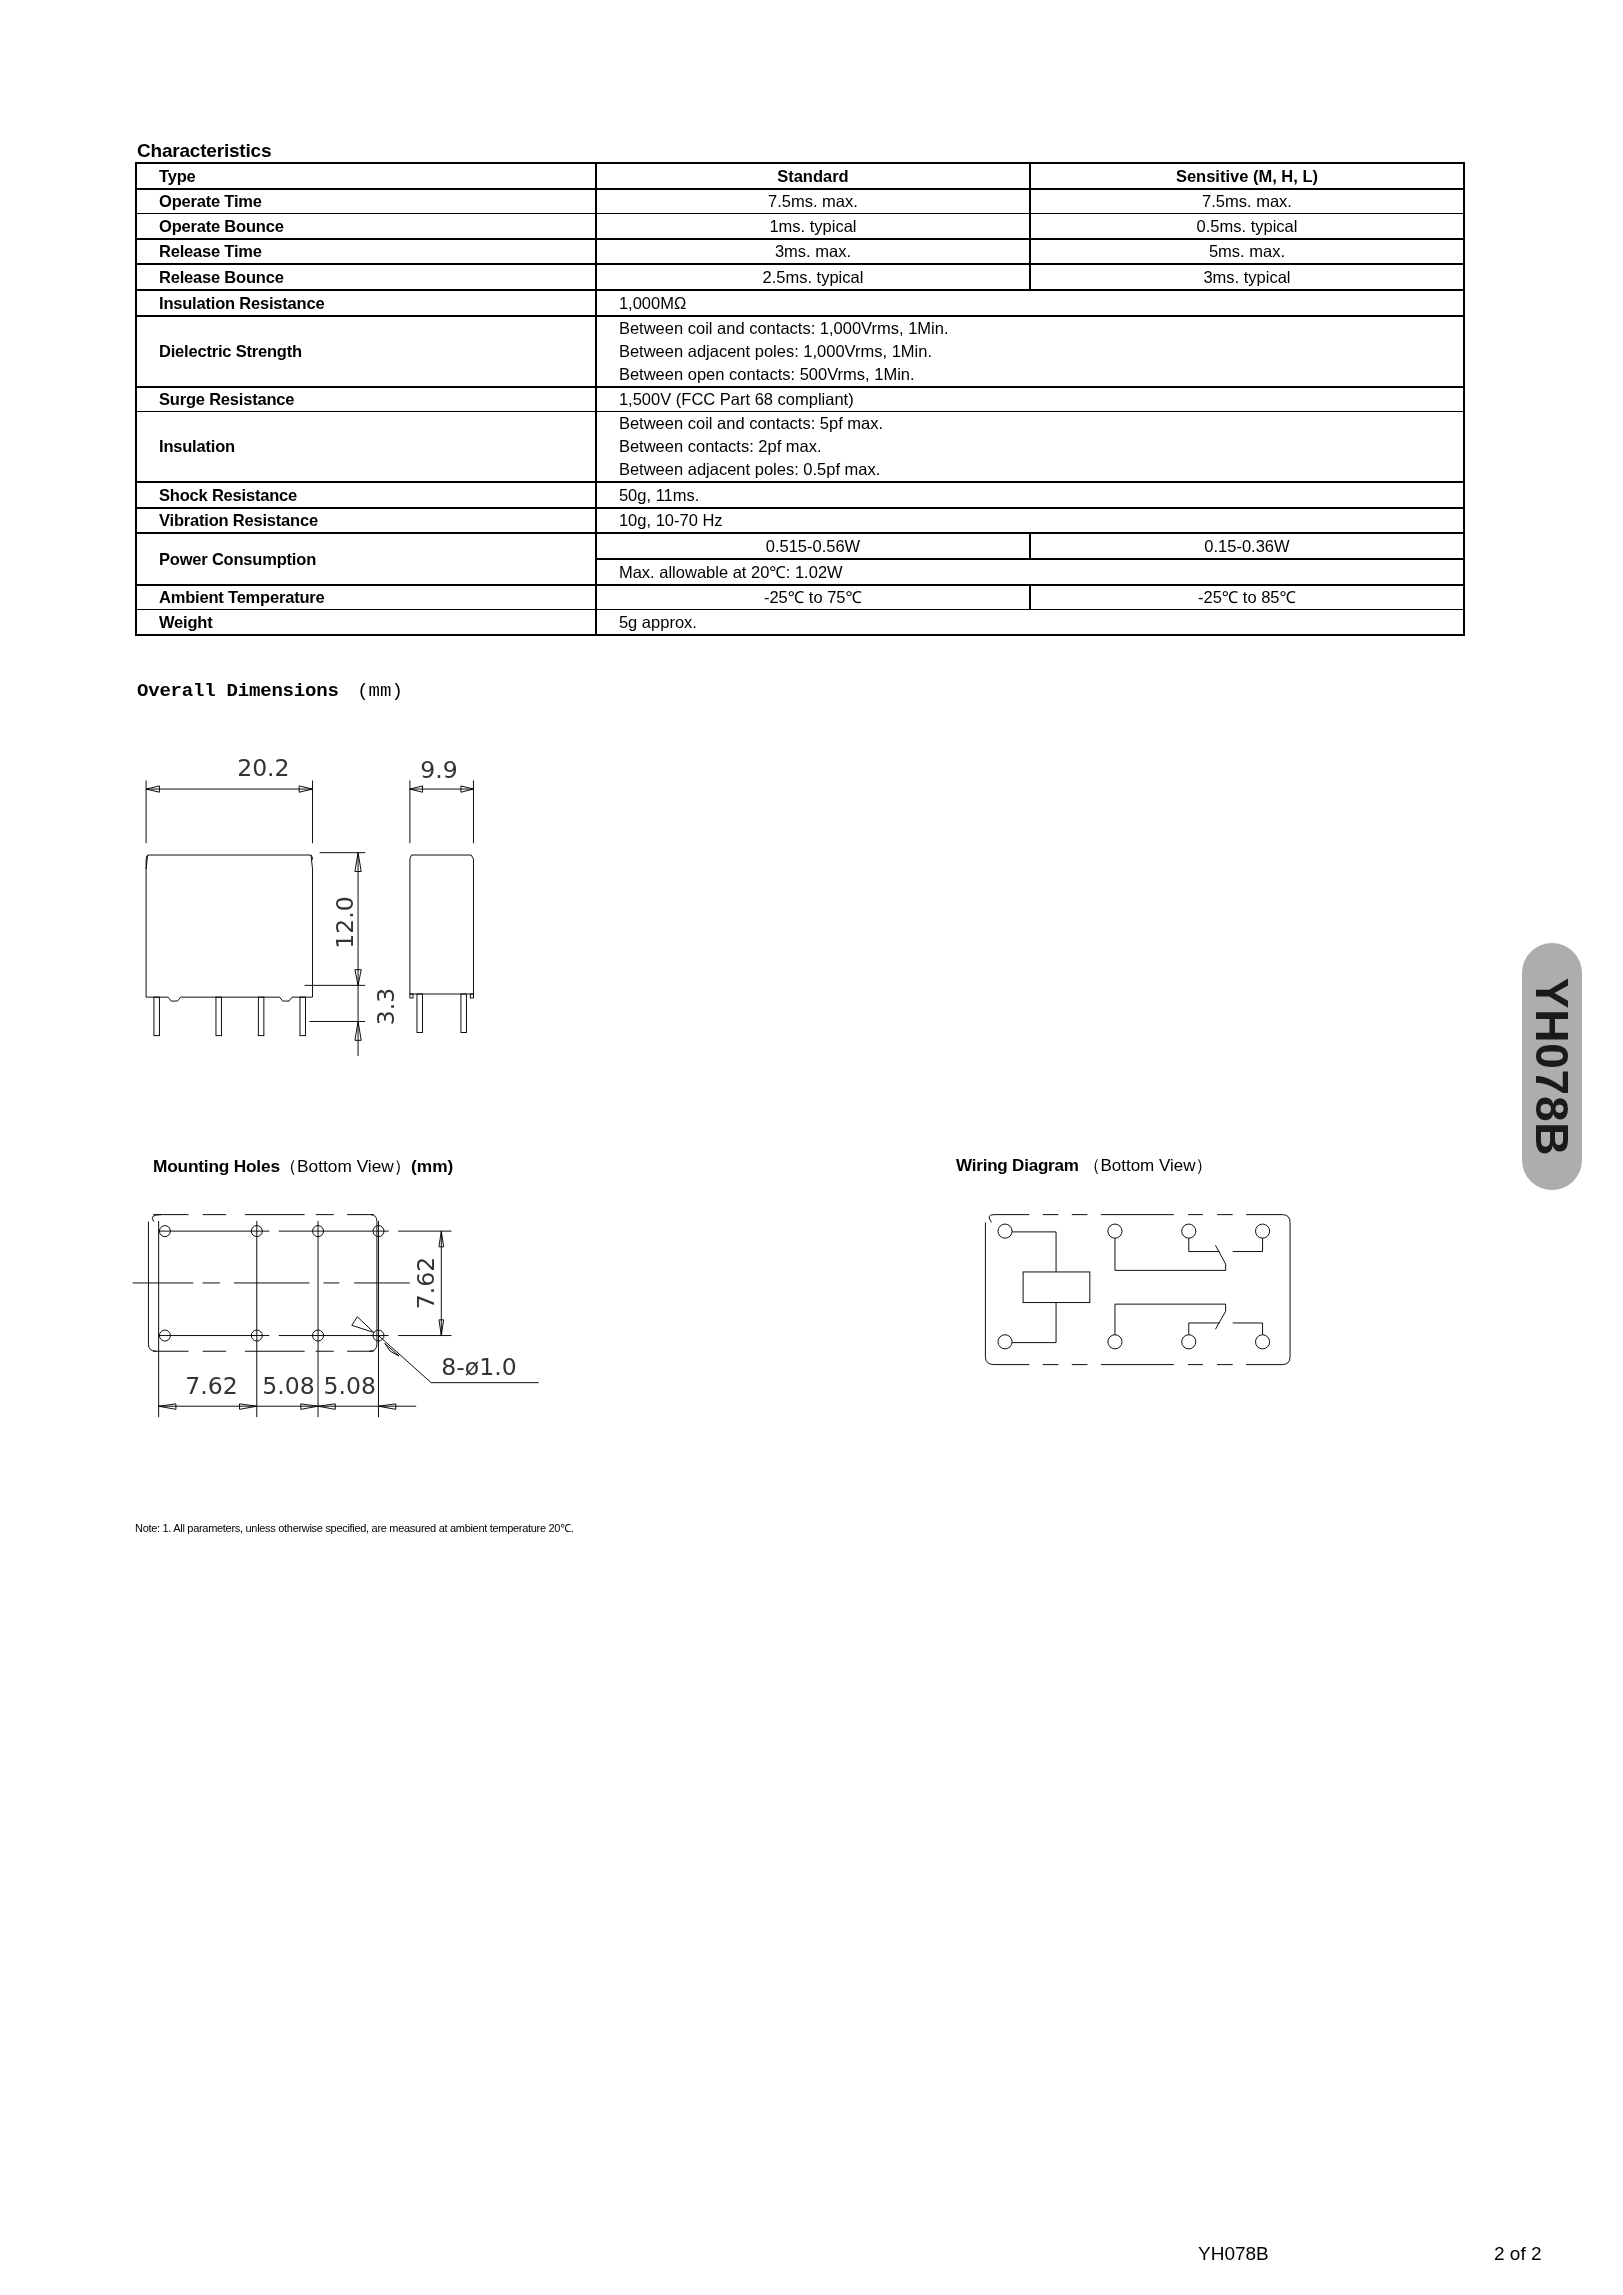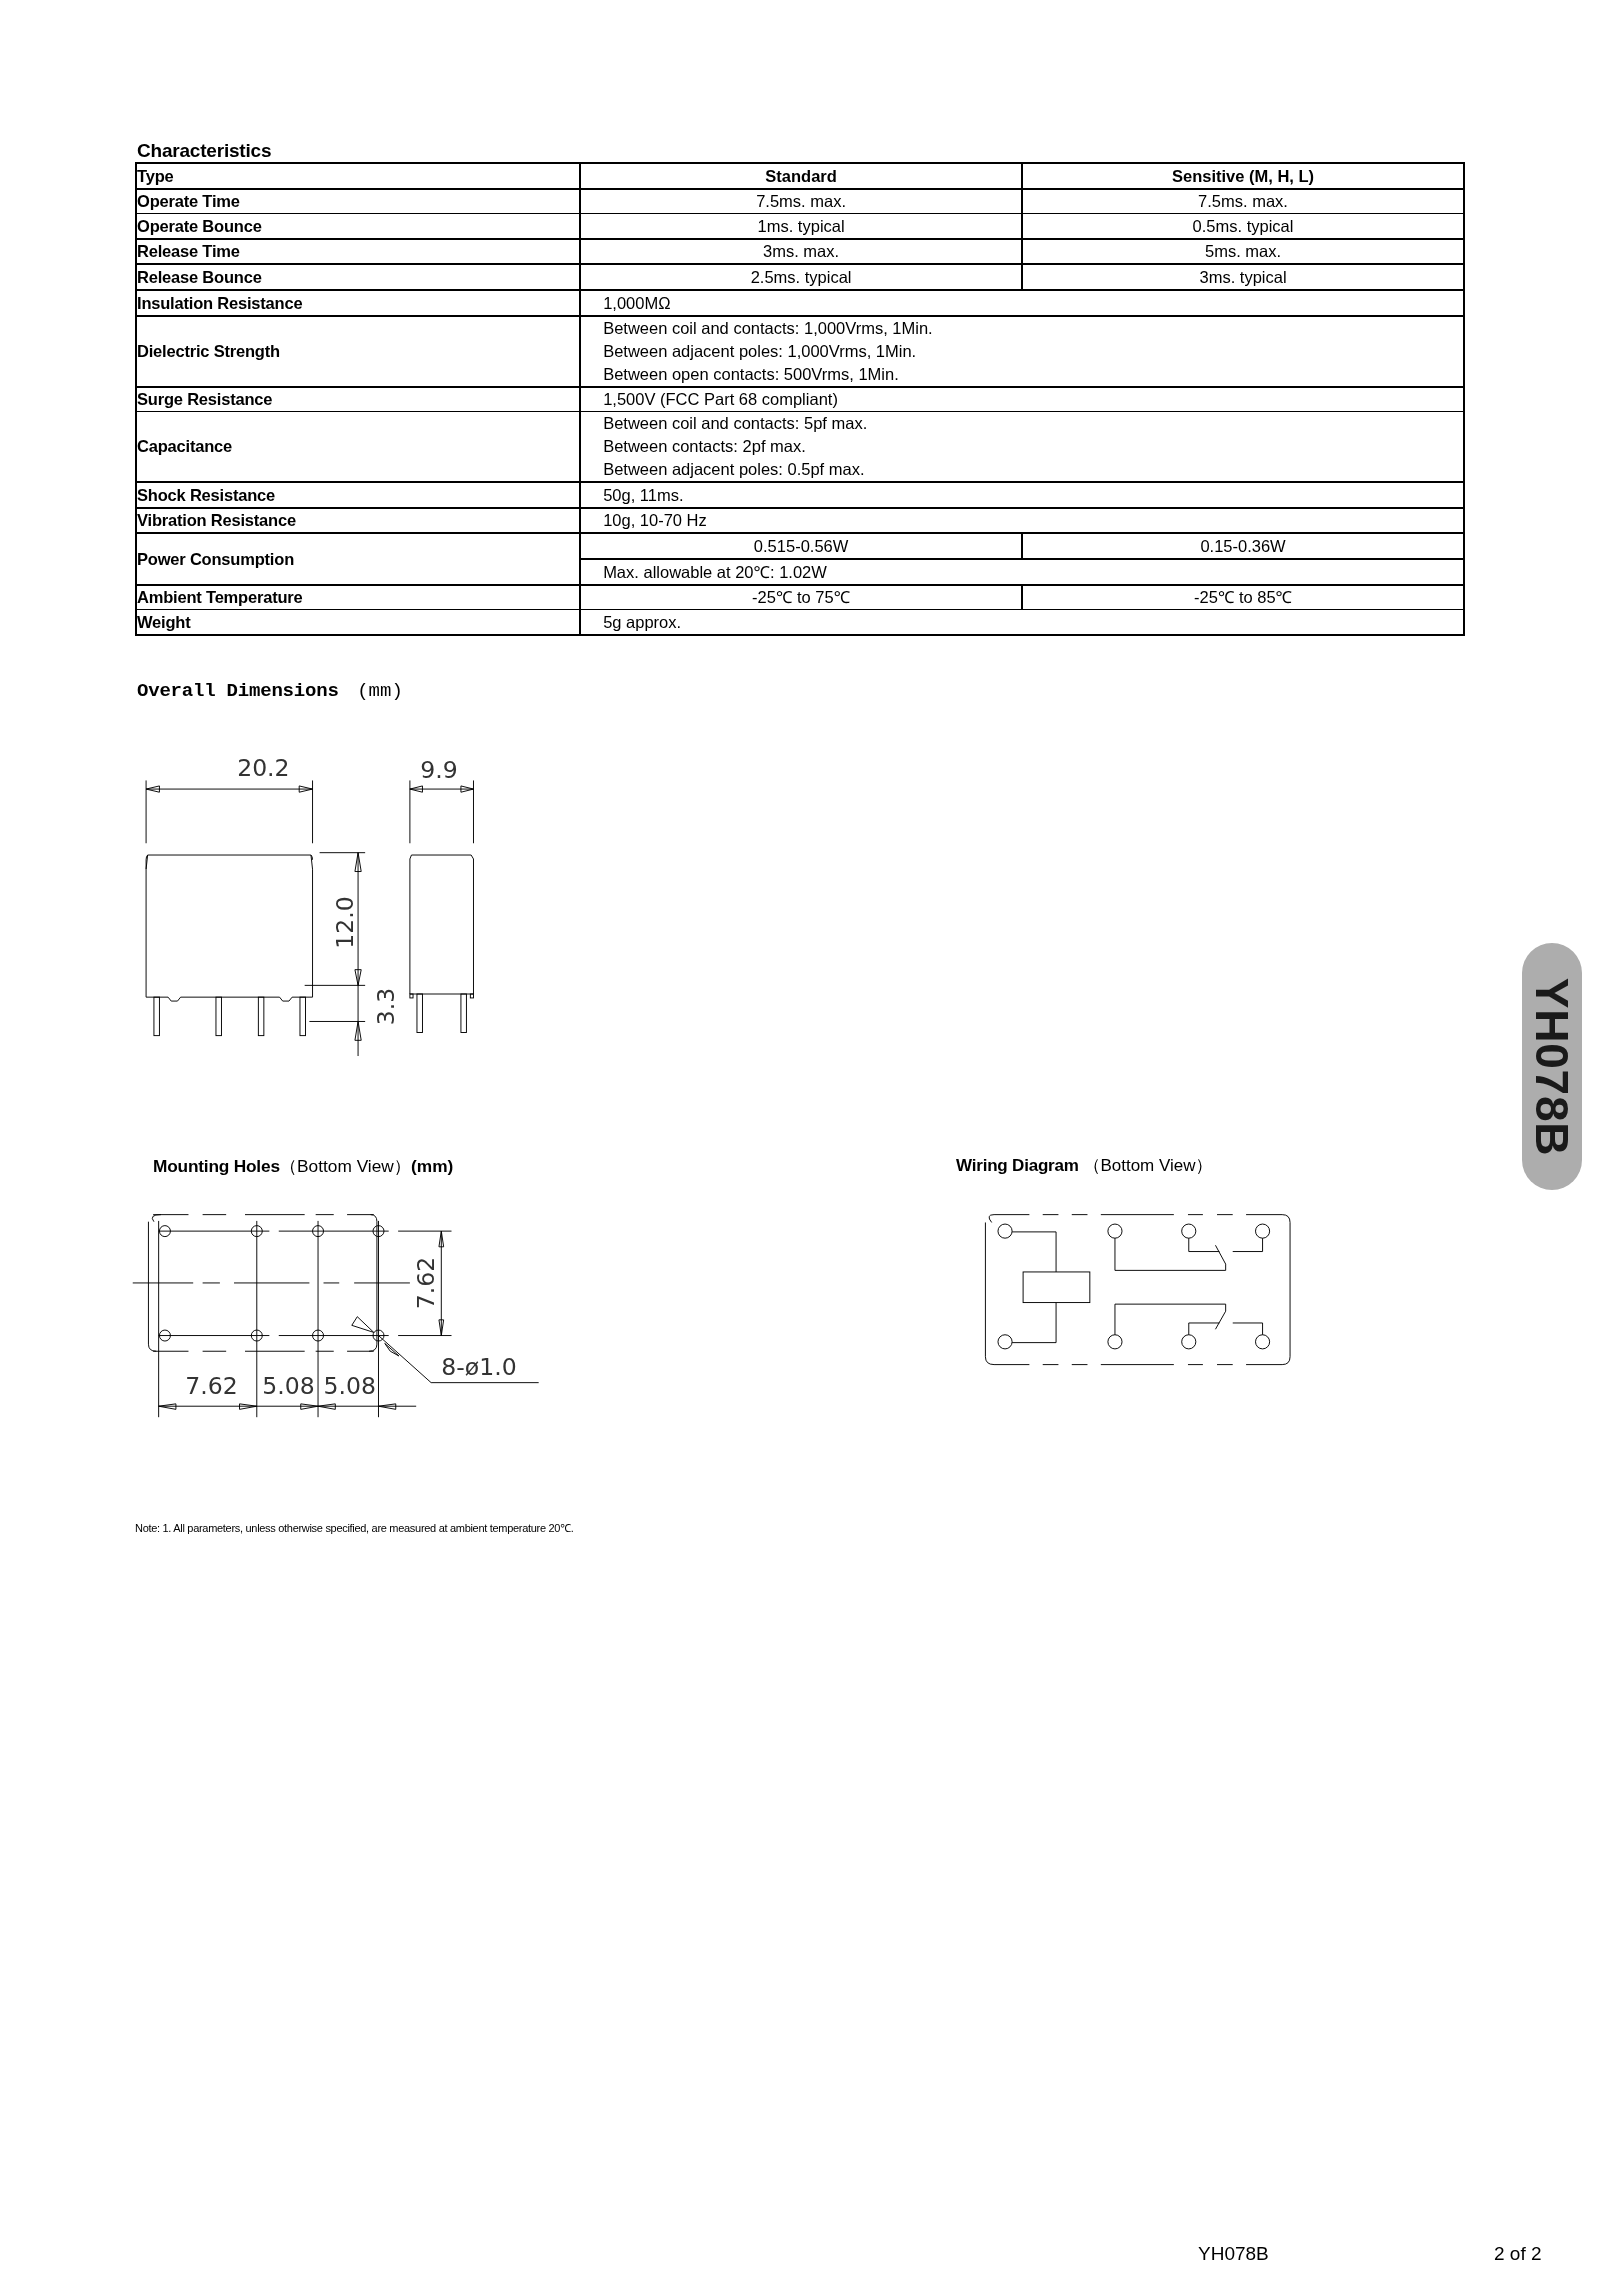--- a/index.html
+++ b/index.html
@@ -6,21 +6,21 @@
   body { width:1623px; height:2295px; position:relative; overflow:hidden;
          font-family:"Liberation Sans", sans-serif; color:#000; }
   .abs { position:absolute; }
   .h-section { font-weight:bold; font-size:19px; letter-spacing:-0.2px; }
   .h-unit { font-weight:normal; font-size:19px; }
   
   table.spec { position:absolute; left:135px; top:162px; width:1330px;
                border-collapse:collapse; font-size:16.5px; }
   table.spec td { border:2.4px solid #000; padding:0; height:23.6px; line-height:20.4px;
                   vertical-align:middle; }
-  table.spec td.lbl { width:402px; font-weight:bold; font-size:16.5px; letter-spacing:-0.2px;margin-left:12px; }
+  table.spec td.lbl { width:402px; padding-left:22px; font-weight:bold; font-size:16.5px; letter-spacing:-0.2px;margin-left:12px; }
   table.spec td.c { text-align:center; width:400px; }
   table.spec td.l { padding-left:22px;margin-top:20px; }
   table.spec td.thin-b { border-bottom-width:0.8px; }
   table.spec td.thin-t { border-top-width:0.8px; }
   .multi div { line-height:23px; }
   .hdr { font-weight:bold; }
   
   .side-tab { position:absolute; left:1522px; top:943px; width:60px; height:247px;
               background:#adadad; border-radius:30px; }
   .side-tab span { position:absolute; left:50%; top:50%;
@@ -72,21 +72,21 @@
       <div>Between coil and contacts: 1,000Vrms, 1Min.</div>
       <div>Between adjacent poles: 1,000Vrms, 1Min.</div>
       <div>Between open contacts: 500Vrms, 1Min.</div>
     </td>
   </tr>
   <tr>
     <td class="lbl thin-b">Surge Resistance</td>
     <td class="l thin-b" colspan="2">1,500V (FCC Part 68 compliant)</td>
   </tr>
   <tr>
-    <td class="lbl thin-t">Capacitance</td>
+    <td class="lbl thin-t">Insulation</td>
     <td class="l multi thin-t" colspan="2">
       <div>Between coil and contacts: 5pf max.</div>
       <div>Between contacts: 2pf max.</div>
       <div>Between adjacent poles: 0.5pf max.</div>
     </td>
   </tr>
   <tr>
     <td class="lbl">Shock Resistance</td>
     <td class="l" colspan="2">50g, 11ms.</td>
   </tr>

